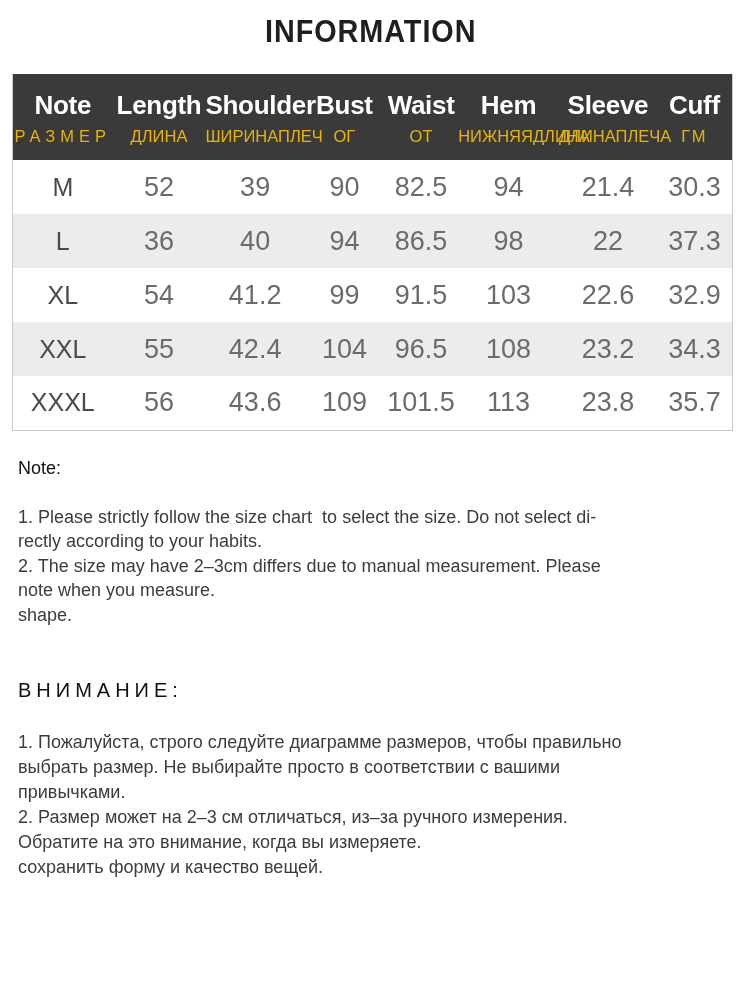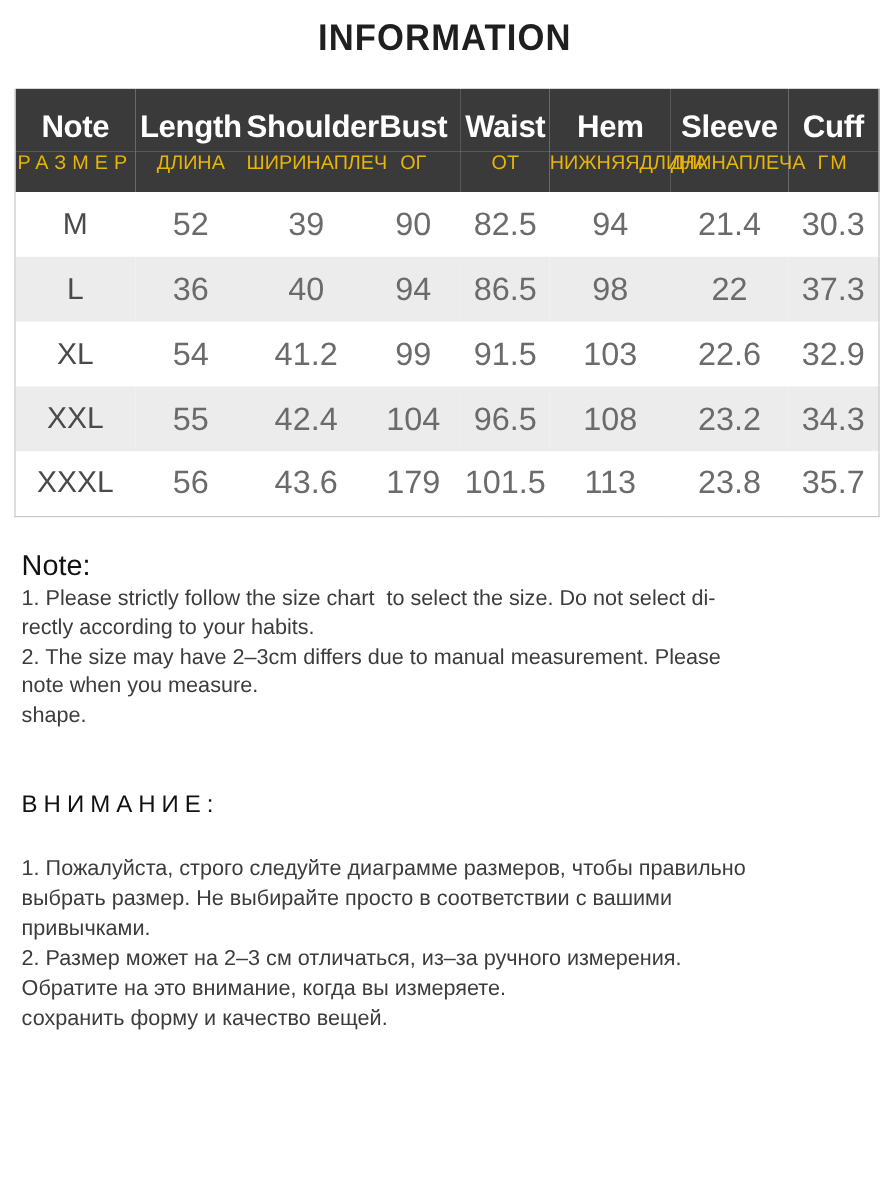--- a/index.html
+++ b/index.html
@@ -55,21 +55,21 @@
   tbody td.size-col { font-size: 25px; color: #4a4a4a; }
   tbody tr.alt { background: #ececec; }
 
   
   .note { margin: 0 18px; color: #3c3c3c; }
   .note-en { margin-top: 27px; }
   .note-ru { margin-top: 52px; }
   .note h2 {
     margin: 0; font-weight: 400; color: #111111;
   }
-  .note-en h2 { font-size: 24px; }
+  .note-en h2 { font-size: 18px; margin-bottom: 26px; }
   .note-ru h2 { font-size: 20px; letter-spacing: 5px; margin-bottom: 28px; }
   .note .line { white-space: pre; font-size: 18px; }
   .note-en .line { line-height: 24.5px; }
   .note-ru .line { line-height: 25px; }
 </style>
 </head>
 <body>
 
 <div class="page">
 
@@ -147,21 +147,21 @@
           <td>104</td>
           <td>96.5</td>
           <td>108</td>
           <td>23.2</td>
           <td>34.3</td>
         </tr>
         <tr>
           <td class="size-col">XXXL</td>
           <td>56</td>
           <td>43.6</td>
-          <td>179</td>
+          <td>109</td>
           <td>101.5</td>
           <td>113</td>
           <td>23.8</td>
           <td>35.7</td>
         </tr>
       </tbody>
     </table>
   </div>
 
   <section class="note note-en">

